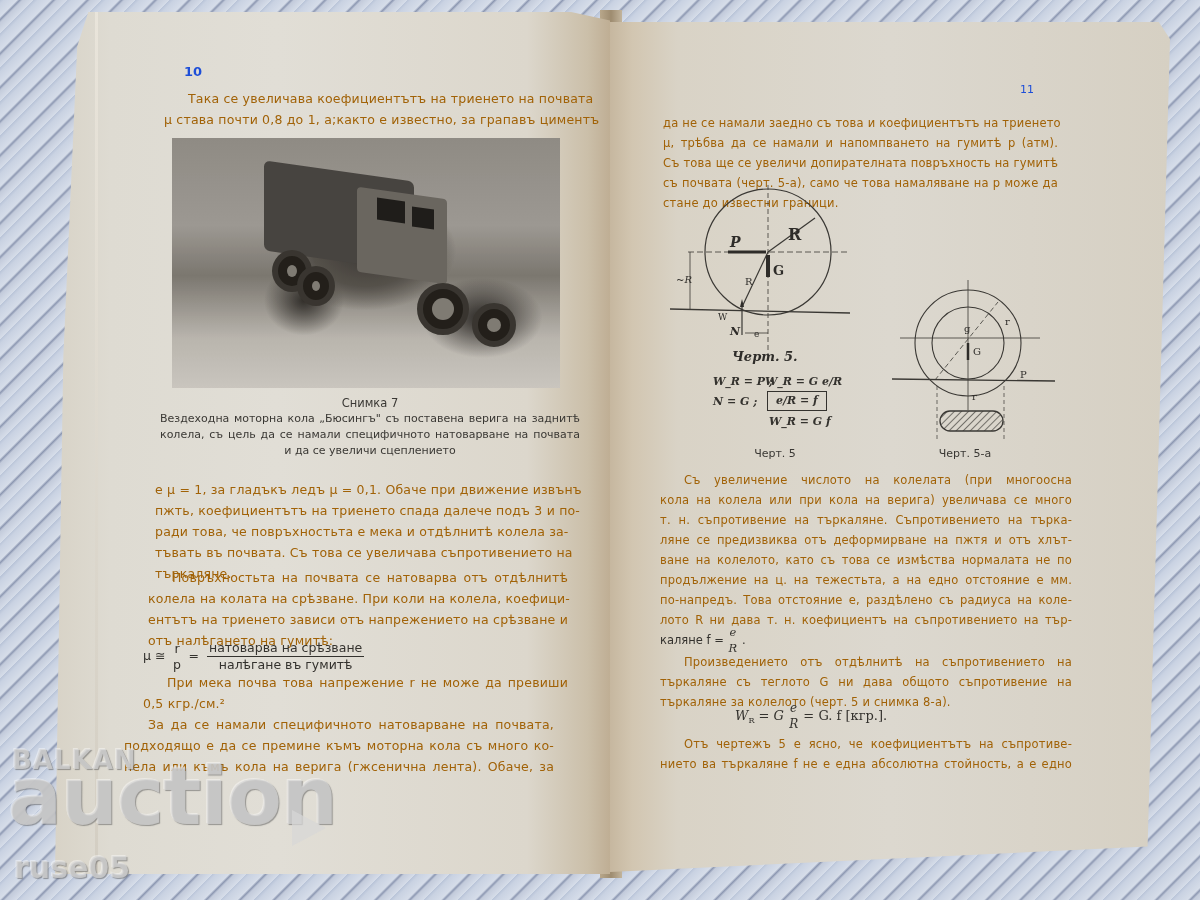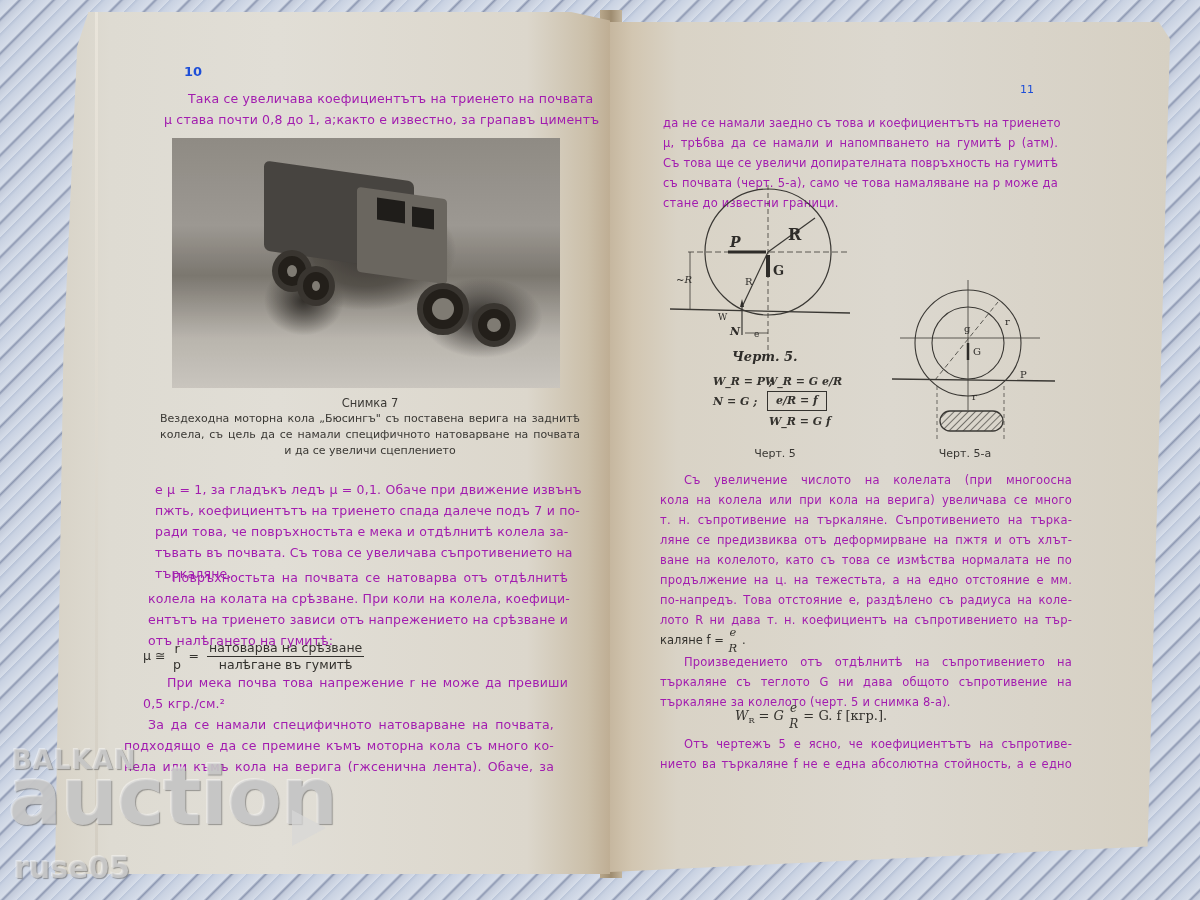--- a/index.html
+++ b/index.html
@@ -23,21 +23,21 @@
   .page-right {
     left:610px; top:22px; width:560px; height:850px;
     background: linear-gradient(90deg, #c6b79f 0%, #d2c6b1 4%, #d9d3c6 12%, #dcd8cf 50%, #d6d0c3 100%);
     clip-path: polygon(0% 0%, 98% 0%, 100% 2%, 96% 97%, 0% 100%);
   }
   .spine {
     position:absolute; left:600px; top:10px; width:22px; height:868px;
     background: linear-gradient(90deg, #b8a78b, #9e8c70 50%, #c2b49c);
   }
   .pagenum { position:absolute; font-size:13px; font-weight:bold; color:#1d4ed8; }
-  .txt { position:absolute; font-size:12.5px; line-height:21px; letter-spacing:.2px; color:#a21caf; }
+  .txt { position:absolute; font-size:12.5px; line-height:21px; letter-spacing:.2px; color:#a16207; }
   .txt p { margin:0; text-align:justify; text-align-last:justify; white-space:nowrap; }
   .txt p.last { text-align-last:left; }
   .txt p.indent { text-indent:24px; }
   .photo {
     position:absolute; left:172px; top:138px; width:388px; height:250px;
     background:
       radial-gradient(ellipse 90px 60px at 50% 45%, #3f3c38 0%, #57534d 60%, transparent 100%),
       radial-gradient(ellipse 60px 40px at 80% 72%, #2e2b28 0%, transparent 100%),
       radial-gradient(ellipse 40px 35px at 34% 65%, #35322e 0%, transparent 100%),
       linear-gradient(180deg, #8e8a84 0%, #9b9791 35%, #7b7770 55%, #b6b2ab 80%, #c6c2bb 100%);
@@ -94,21 +94,21 @@
 
 <div class="caption" style="left:160px;top:395px;width:420px;">
   <div style="font-size:11.5px;">Снимка 7</div>
   <div style="text-align:justify;text-align-last:justify;white-space:nowrap;">Вездеходна моторна кола „Бюсингъ" съ поставена верига на заднитѣ</div>
   <div style="text-align:justify;text-align-last:justify;white-space:nowrap;">колела, съ цель да се намали специфичното натоварване на почвата</div>
   <div>и да се увеличи сцеплението</div>
 </div>
 
 <div class="txt" style="left:155px;top:479px;width:412px;">
   <p>е μ = 1, за гладъкъ ледъ μ = 0,1. Обаче при движение извънъ</p>
-  <p>пжть, коефициентътъ на триенето спада далече подъ 7 и по-</p>
+  <p>пжть, коефициентътъ на триенето спада далече подъ 3 и по-</p>
   <p>ради това, че повръхностьта е мека и отдѣлнитѣ колела за-</p>
   <p>тъвать въ почвата. Съ това се увеличава съпротивението на</p>
   <p class="last">търкаляне.</p>
 </div>
 
 <div class="txt" style="left:148px;top:567px;width:420px;">
   <p class="indent">Повръхностьта на почвата се натоварва отъ отдѣлнитѣ</p>
   <p>колела на колата на срѣзване. При коли на колела, коефици-</p>
   <p>ентътъ на триенето зависи отъ напрежението на срѣзване и</p>
   <p class="last">отъ налѣгането на гумитѣ:</p>

